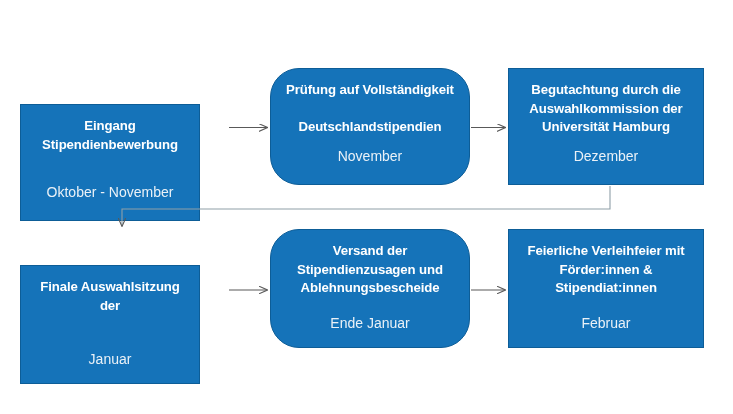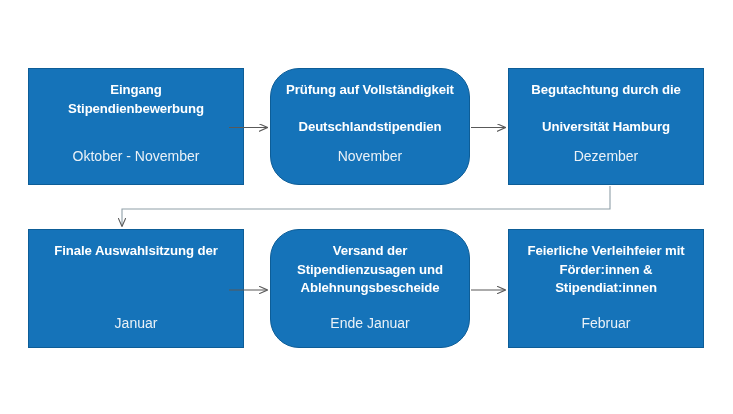--- a/index.html
+++ b/index.html
@@ -44,21 +44,21 @@
     color: #eaf1f7;
     line-height: 1.4;
     width: 100%;
     position: absolute;
     left: 0;
     top: 80px;
   }
   
   .r1 { top: 68px; height: 117px; }
   .r2 { top: 229px; height: 119px; }
-  .c1 { left: 28px;  width: 216px; }
+  .c1 { left: 20px;  width: 180px; margin-top: 36px; }
   .c2 { left: 270px; width: 200px; border-radius: 29px; }
   .c3 { left: 508px; width: 196px; }
 
   .r1 .box-date { top: 78px; }
   .r2 .box-date { top: 84px; }
 
   
   .conn {
     position: absolute;
     pointer-events: none;
@@ -83,21 +83,21 @@
       <span>Prüfung auf Vollständigkeit</span><br>
       <br>
       <span>Deutschlandstipendien</span>
     </div>
     <div class="box-date">November</div>
   </div>
 
   <div class="flow-box r1 c3">
     <div class="box-title">
       <span>Begutachtung durch die</span><br>
-      <br>
+      <span>Auswahlkommission der</span><br>
       <span>Universität Hamburg</span>
     </div>
     <div class="box-date">Dezember</div>
   </div>
 
   <div class="flow-box r2 c1">
     <div class="box-title">
       <span>Finale Auswahlsitzung der</span><br>
     </div>
     <div class="box-date">Januar</div>

